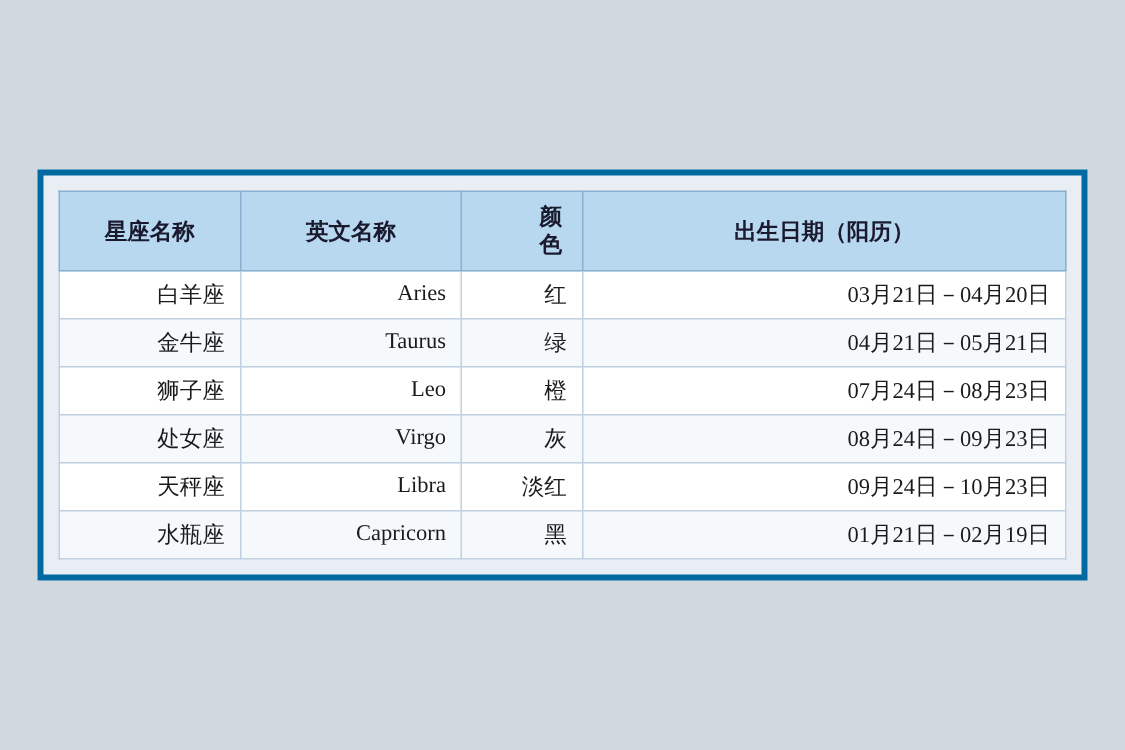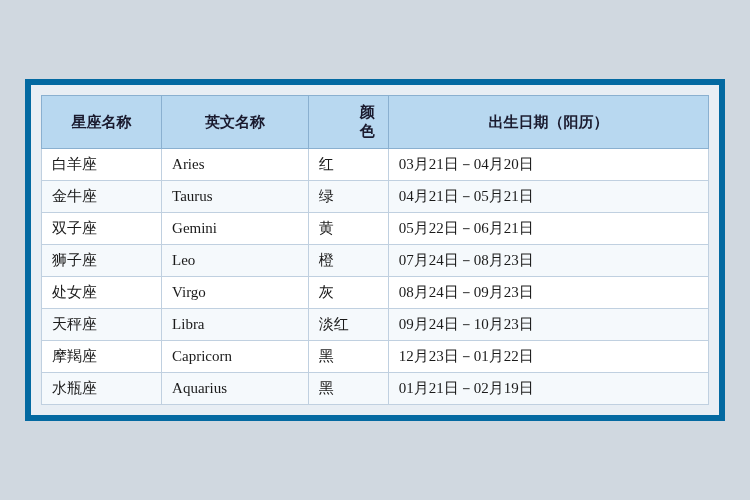--- a/index.html
+++ b/index.html
@@ -13,21 +13,21 @@
       height: 500px;
       background-color: #d0d8e0;
       display: flex;
       align-items: center;
       justify-content: center;
       font-family: "SimSun", "宋体", serif;
     }
 
     .container {
       background-color: #e8eef4;
-      border: 6px solid #0369a1;
+      border: 4px solid #0369a1;
       padding: 10px;
       width: 700px;
     }
 
     table {
       width: 100%;
       border-collapse: collapse;
       font-size: 15px;
     }
 
@@ -47,21 +47,21 @@
       background-color: #ffffff;
     }
 
     tbody tr:nth-child(even) {
       background-color: #f5f9fc;
     }
 
     tbody td {
       border: 1px solid #c0d0e0;
       padding: 6px 10px;
-      text-align: left;
+      text-align: right;
       color: #1a1a1a;
     }
 
     .col-name { width: 18%; }
     .col-en { width: 22%; }
     .col-color { width: 12%; padding-left: 48px; }
     .col-date { width: 48%; margin-left: 45px; }
   </style>
 </head>
 <body>
@@ -83,50 +83,38 @@
           <td>红</td>
           <td>03月21日－04月20日</td>
         </tr>
         <tr>
           <td>金牛座</td>
           <td>Taurus</td>
           <td>绿</td>
           <td>04月21日－05月21日</td>
         </tr>
         <tr>
-          <td>双子座</td>
-          <td>Gemini</td>
-          <td>黄</td>
-          <td>05月22日－06月21日</td>
-        </tr>
-        <tr>
           <td>狮子座</td>
           <td>Leo</td>
           <td>橙</td>
           <td>07月24日－08月23日</td>
         </tr>
         <tr>
           <td>处女座</td>
           <td>Virgo</td>
           <td>灰</td>
           <td>08月24日－09月23日</td>
         </tr>
         <tr>
           <td>天秤座</td>
           <td>Libra</td>
           <td>淡红</td>
           <td>09月24日－10月23日</td>
         </tr>
         <tr>
-          <td>摩羯座</td>
+          <td>水瓶座</td>
           <td>Capricorn</td>
-          <td>黑</td>
-          <td>12月23日－01月22日</td>
-        </tr>
-        <tr>
-          <td>水瓶座</td>
-          <td>Aquarius</td>
           <td>黑</td>
           <td>01月21日－02月19日</td>
         </tr>
       </tbody>
   </table>
 </div>
 
 </body></html>

